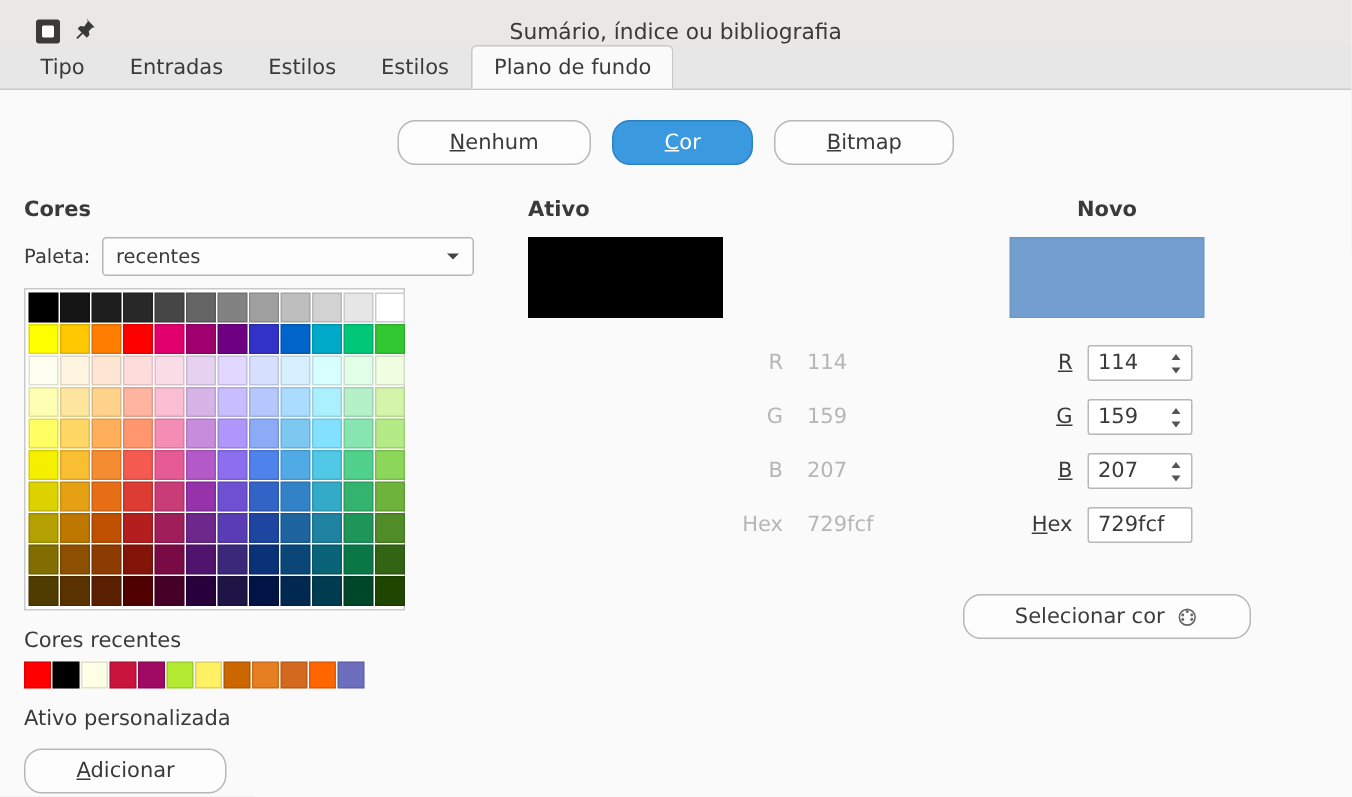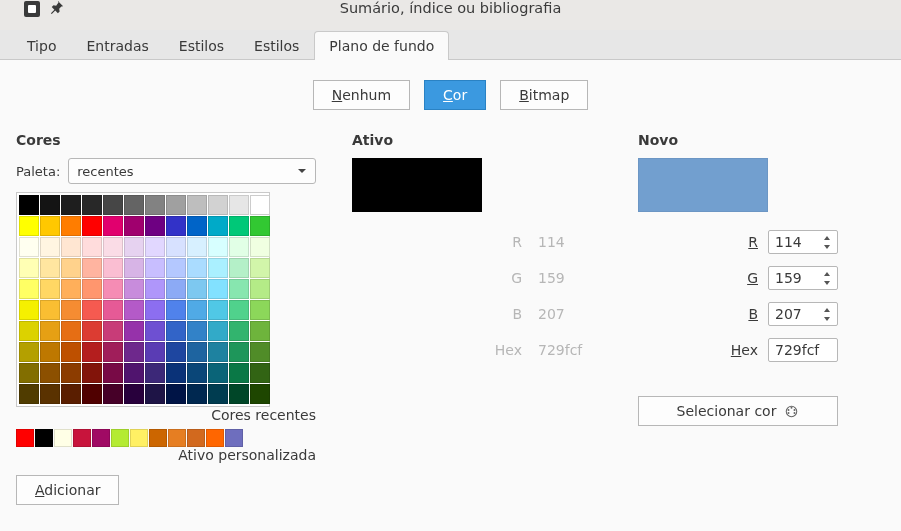--- a/index.html
+++ b/index.html
@@ -1,43 +1,43 @@
 <!DOCTYPE html>
 <html><head>
 <meta charset="utf-8">
 <style>
   * { box-sizing: border-box; }
   html, body { margin: 0; padding: 0; font-family: "DejaVu Sans", "Liberation Sans", Arial, sans-serif; font-size: 13px; color: #3a3a3a; background: #f0f0f0; }
   .window { width: 901px; height: 531px; background: #f0f0f0; position: relative; }
-  .titlebar { height: 30px; background: #eae8e6; display: flex; align-items: flex-start; padding: 0 24px; }
+  .titlebar { height: 30px; background: #eae8e6; display: flex; align-items: flex-end; padding: 0 24px; }
   .titlebar .icons { display:flex; align-items:center; gap:10px;}
   .titlebar .app-icon { width:16px; height:16px; background:#3a3a3a;border-radius:2px;display:flex;align-items:center;justify-content:center; }
   .titlebar .app-icon svg { width:10px;height:10px;fill:#fff;}
   .titlebar .pin svg { width:14px;height:14px;fill:#3a3a3a;}
   .titlebar .title { flex:1; text-align:center; font-size:14.5px; color:#3a3a3a;}
-  .tabs-strip { height: 30px; display:flex; align-items:center; padding: 0 12px; background:#e7e7e7; border-bottom:1px solid #c9c9c9;}
+  .tabs-strip { height: 30px; display:flex; align-items:flex-start; padding: 0 12px; background:#e7e7e7; border-bottom:1px solid #c9c9c9;}
   .tab { padding: 6px 14px; font-size:14px; color:#3a3a3a; cursor:pointer; border:1px solid transparent; border-bottom:none; margin-bottom:-1px;}
   .tab.active { background:#fafafa; border-color:#c9c9c9; border-top-left-radius:4px; border-top-right-radius:4px; }
   .panel { background:#fafafa; height:calc(100% - 60px); padding: 14px 16px; }
   .mode-row { display:flex; justify-content:center; gap:14px; margin:6px 0 22px 0;}
-  .btn { display:inline-flex; align-items:center; justify-content:center; border:1px solid #b7b7b7; background:#fdfdfd; border-radius:0; padding: 6px 18px; font-size:14px; cursor:pointer; color:#3a3a3a;}
+  .btn { display:inline-flex; align-items:center; justify-content:center; border:1px solid #b7b7b7; background:#fdfdfd; border-radius:12px; padding: 6px 34px; font-size:14px; cursor:pointer; color:#3a3a3a;}
   .btn .ul { text-decoration: underline; }
   .btn.primary { background:#3b99e0; color:#fff; border-color:#2a82c4; }
   .columns { display:flex; gap: 36px; }
   .col { display:flex; flex-direction:column; }
   .col.cores { width: 300px; }
   .col.ativo { width: 250px; }
-  .col.novo  { width: 200px; }
+  .col.novo  { width: 200px; align-items: center; }
   .heading { font-weight:bold; font-size:14px; margin-bottom:10px; }
   .field-row { display:flex; align-items:center; gap:8px; margin-bottom:8px;}
   .select { flex:1; border:1px solid #b7b7b7; background:#fdfdfd; border-radius:3px; height:26px; display:flex; align-items:center; padding:0 8px; justify-content:space-between; cursor:pointer;}
   .select svg { width:10px;height:10px; fill:#444;}
   .swatch-grid { width: 254px; border:1px solid #c9c9c9; padding:2px; display:grid; grid-template-columns: repeat(12, 20px); grid-auto-rows: 20px; gap:1px; background:#fff; }
   .swatch { width:20px;height:20px; border:1px solid rgba(0,0,0,0.12); cursor:pointer;}
-  .subhead { margin-bottom:6px; font-size:14px;text-align:right; }
+  .subhead { margin-top:12px; margin-bottom:6px; font-size:14px; }
   .recent-row { display:flex; gap:1px; }
   .recent-row .swatch { width:18px;height:18px;}
   .btn-row { display:flex; margin-top:6px;}
   .preview { width:130px; height:54px; margin-bottom:18px; border:1px solid rgba(0,0,0,0.05);}
   .val-row { display:flex; align-items:center; justify-content:flex-end; gap:10px; margin-bottom:12px;}
   .val-label { width:34px; text-align:right; font-size:14px; color:#3a3a3a;}
   .val-label.disabled { color:#b6b6b6;}
   .val-label .ul { text-decoration:underline;}
   .val-box { width:70px; height:24px; display:flex; align-items:center; padding:0 6px; font-size:14px; }
   .val-box.readonly { color:#b6b6b6; background:transparent; }

